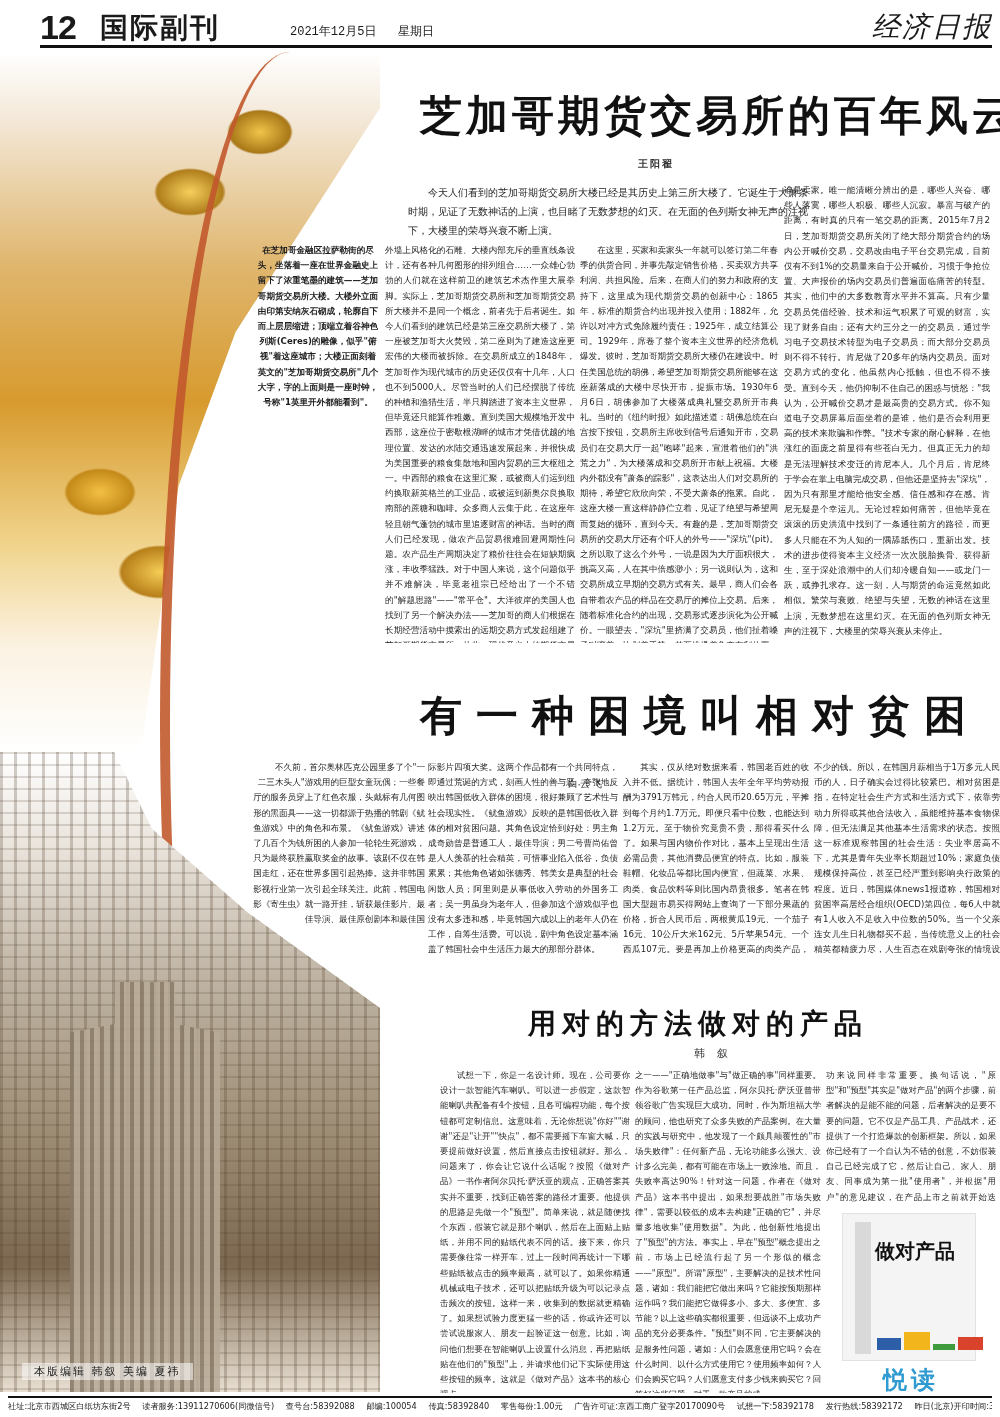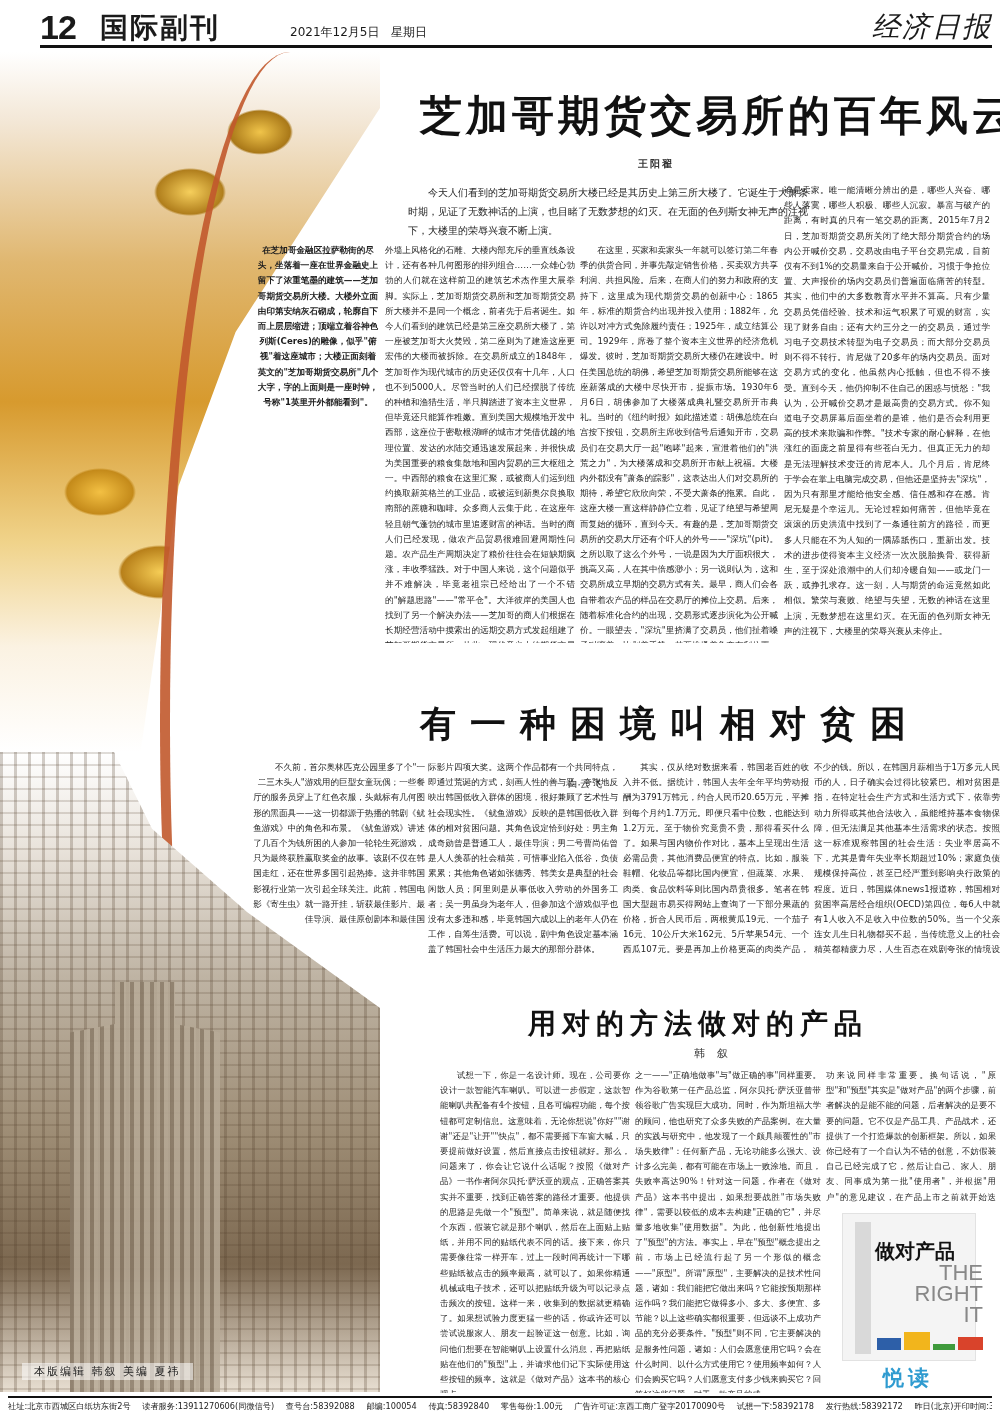--- a/index.html
+++ b/index.html
@@ -3,21 +3,21 @@
 <meta charset="utf-8">
 <style>
   * { box-sizing: border-box; margin: 0; padding: 0; }
   html, body { width: 1000px; height: 1417px; background: #ffffff; overflow: hidden; }
   body { position: relative; font-family: "DejaVu Sans", sans-serif; color: #1a1a1a; }
 
   
   .masthead { position: absolute; left: 8px; right: 8px; top: 8px; height: 40px; border-bottom: 3px solid #111; margin-left: 32px; }
   .page-num { position: absolute; left: 0; top: 0; font-family: "Liberation Sans", sans-serif; font-weight: bold; font-size: 34px; line-height: 38px; letter-spacing: -1px; }
   .section-name { position: absolute; left: 60px; top: 2px; font-family: "DejaVu Serif", serif; font-weight: bold; font-size: 28px; line-height: 36px; letter-spacing: 2px; }
-  .issue-date { position: absolute; left: 250px; top: 16px; font-size: 12px; line-height: 16px; }
+  .issue-date { position: absolute; left: 250px; top: 16px; font-size: 12px; line-height: 16px; font-family: Liberation Mono, monospace; }
   .paper-logo { position: absolute; right: 0; top: 2px; font-family: "DejaVu Serif", serif; font-style: italic; font-size: 28px; line-height: 34px; letter-spacing: 2px; }
 
   
   .photo-collage { position: absolute; left: 0; top: 52px; width: 380px; height: 1340px; overflow: hidden; }
   .hourglass-top { position: absolute; left: 0; top: 0; width: 380px; height: 700px;
     background:
       radial-gradient(ellipse 60px 40px at 100px 440px, #f3c043 0%, #c48a1a 55%, transparent 60%),
       radial-gradient(ellipse 70px 45px at 160px 520px, #f5cc55 0%, #b8801a 55%, transparent 60%),
       radial-gradient(ellipse 55px 36px at 240px 470px, #f7d46a 0%, #c99228 55%, transparent 60%),
       radial-gradient(ellipse 55px 38px at 260px 80px, #f0c44a 0%, #a97818 55%, transparent 60%),
@@ -34,21 +34,21 @@
       linear-gradient(180deg, #ffffff 0%, #e9e3db 15%, #bfb4a4 35%, #9d8c74 60%, #7c6850 80%, #e8dfd2 100%);
     clip-path: polygon(0 0, 30% 0, 40% 12%, 65% 25%, 100% 40%, 100% 100%, 0 100%);
   }
   .tower { position: absolute; left: 70px; top: 230px; width: 150px; height: 420px;
     background: repeating-linear-gradient(90deg, #8a7b68 0 4px, #b7aa97 4px 10px); clip-path: polygon(30% 0, 70% 0, 70% 10%, 100% 12%, 100% 100%, 0 100%, 0 12%, 30% 10%); opacity: 0.85; }
   .editors-credit { position: absolute; left: 22px; top: 1363px; font-size: 11px; letter-spacing: 2px; color: #222; background: rgba(255,255,255,0.55); padding: 1px 12px; }
 
   
   .headline { position: absolute; font-family: "DejaVu Serif", serif; font-weight: bold; color: #111; white-space: nowrap; }
   .h1 { left: 420px; top: 88px; font-size: 42px; letter-spacing: 4px; font-family: "DejaVu Sans", sans-serif; }
-  .h2 { left: 420px; top: 688px; font-size: 36px; letter-spacing: 14px; margin-top: 12px; }
+  .h2 { left: 420px; top: 688px; font-size: 42px; letter-spacing: 14px; }
   .h3 { left: 528px; top: 1005px; font-size: 28px; letter-spacing: 6px; font-family: "DejaVu Sans", sans-serif; }
   .byline { position: absolute; font-size: 10px; color: #333; letter-spacing: 2px; }
   .b1 { left: 638px; top: 157px; font-weight: bold; }
   .b2 { left: 568px; top: 741px; margin-top: 36px; }
   .b3 { left: 694px; top: 1046px; letter-spacing: 12px; font-size: 11px; }
 
   
   .col { position: absolute; font-size: 8.6px; line-height: 15.2px; text-align: justify; color: #1e1e1e; overflow: hidden; }
   .col p { text-indent: 2em; }
   .col p.noindent { text-indent: 0; }
@@ -69,21 +69,21 @@
   .a3c2 { left: 635px; top: 1068px; width: 186px; height: 325px; }
   .a3c3 { left: 826px; top: 1068px; width: 170px; height: 140px; }
 
   
   .book { position: absolute; left: 842px; top: 1213px; width: 134px; height: 148px; background: #f4f4f4; border: 1px solid #e2e2e2; }
   .book-spine { position: absolute; left: 12px; top: 8px; width: 16px; height: 132px; background: #d9d9d9; }
   .book-cn { position: absolute; left: 32px; top: 24px; font-size: 20px; font-weight: bold; color: #111; }
   .book-en { position: absolute; left: 32px; top: 48px; font-family: "Liberation Sans", sans-serif; font-size: 22px; line-height: 21px; color: #888; text-align: right; width: 108px; }
   .book-bars { position: absolute; left: 34px; top: 118px; width: 106px; height: 18px; }
   .bar { position: absolute; bottom: 0; }
-  .book-label { position: absolute; left: 883px; top: 1364px; font-size: 21px; font-weight: bold; color: #2f9bd0; letter-spacing: 4px; }
+  .book-label { position: absolute; left: 883px; top: 1364px; font-size: 24px; font-weight: bold; color: #2f9bd0; letter-spacing: 4px; }
 
   
   .footer { position: absolute; left: 8px; right: 8px; top: 1396px; border-top: 2px solid #111; padding-top: 3px; font-size: 8.2px; color: #222; white-space: nowrap; overflow: hidden; }
   .footer span { margin-right: 9px; }
 </style>
 </head>
 <body>
 
 <header class="masthead">
   <span class="page-num">12</span>
@@ -145,25 +145,20 @@
 <div class="col a3 a3c2">
     <p class="noindent">之一——"正确地做事"与"做正确的事"同样重要。作为谷歌第一任产品总监，阿尔贝托·萨沃亚曾带领谷歌广告实现巨大成功。同时，作为斯坦福大学的顾问，他也研究了众多失败的产品案例。在大量的实践与研究中，他发现了一个颇具颠覆性的"市场失败律"：任何新产品，无论功能多么强大、设计多么完美，都有可能在市场上一败涂地。而且，失败率高达90%！针对这一问题，作者在《做对产品》这本书中提出，如果想要战胜"市场失败律"，需要以较低的成本去构建"正确的它"，并尽量多地收集"使用数据"。为此，他创新性地提出了"预型"的方法。事实上，早在"预型"概念提出之前，市场上已经流行起了另一个形似的概念——"原型"。所谓"原型"，主要解决的是技术性问题，诸如：我们能把它做出来吗？它能按预期那样运作吗？我们能把它做得多小、多大、多便宜、多节能？以上这些确实都很重要，但远谈不上成功产品的充分必要条件。"预型"则不同，它主要解决的是服务性问题，诸如：人们会愿意使用它吗？会在什么时间、以什么方式使用它？使用频率如何？人们会购买它吗？人们愿意支付多少钱来购买它？回答好这些问题，对于一款产品的成</p>
   </div>
 <div class="col a3 a3c3">
     <p class="noindent">功来说同样非常重要。换句话说，"原型"和"预型"其实是"做对产品"的两个步骤，前者解决的是能不能的问题，后者解决的是要不要的问题。它不仅是产品工具、产品战术，还提供了一个打造爆款的创新框架。所以，如果你已经有了一个自认为不错的创意，不妨假装自己已经完成了它，然后让自己、家人、朋友、同事成为第一批"使用者"，并根据"用户"的意见建议，在产品上市之前就开始迭代。这主意，妙吗？</p>
   </div>
 
 <div class="book">
   <div class="book-spine"></div>
   <div class="book-cn">做对产品</div>
-  <div class="book-en">
-    <div>THE</div>
-    <div>RIGHT</div>
-    <div>IT</div>
-  </div>
   <div class="book-bars">
     <div class="bar" style="left:0;width:24px;height:12px;background:#2d5fa8"></div>
     <div class="bar" style="left:27px;width:26px;height:18px;background:#f2b51c"></div>
     <div class="bar" style="left:56px;width:22px;height:6px;background:#3f9a3c"></div>
     <div class="bar" style="left:81px;width:25px;height:13px;background:#d9432b"></div>
   </div>
 </div>
 <div class="book-label">悦读</div>
 
 <footer class="footer">

